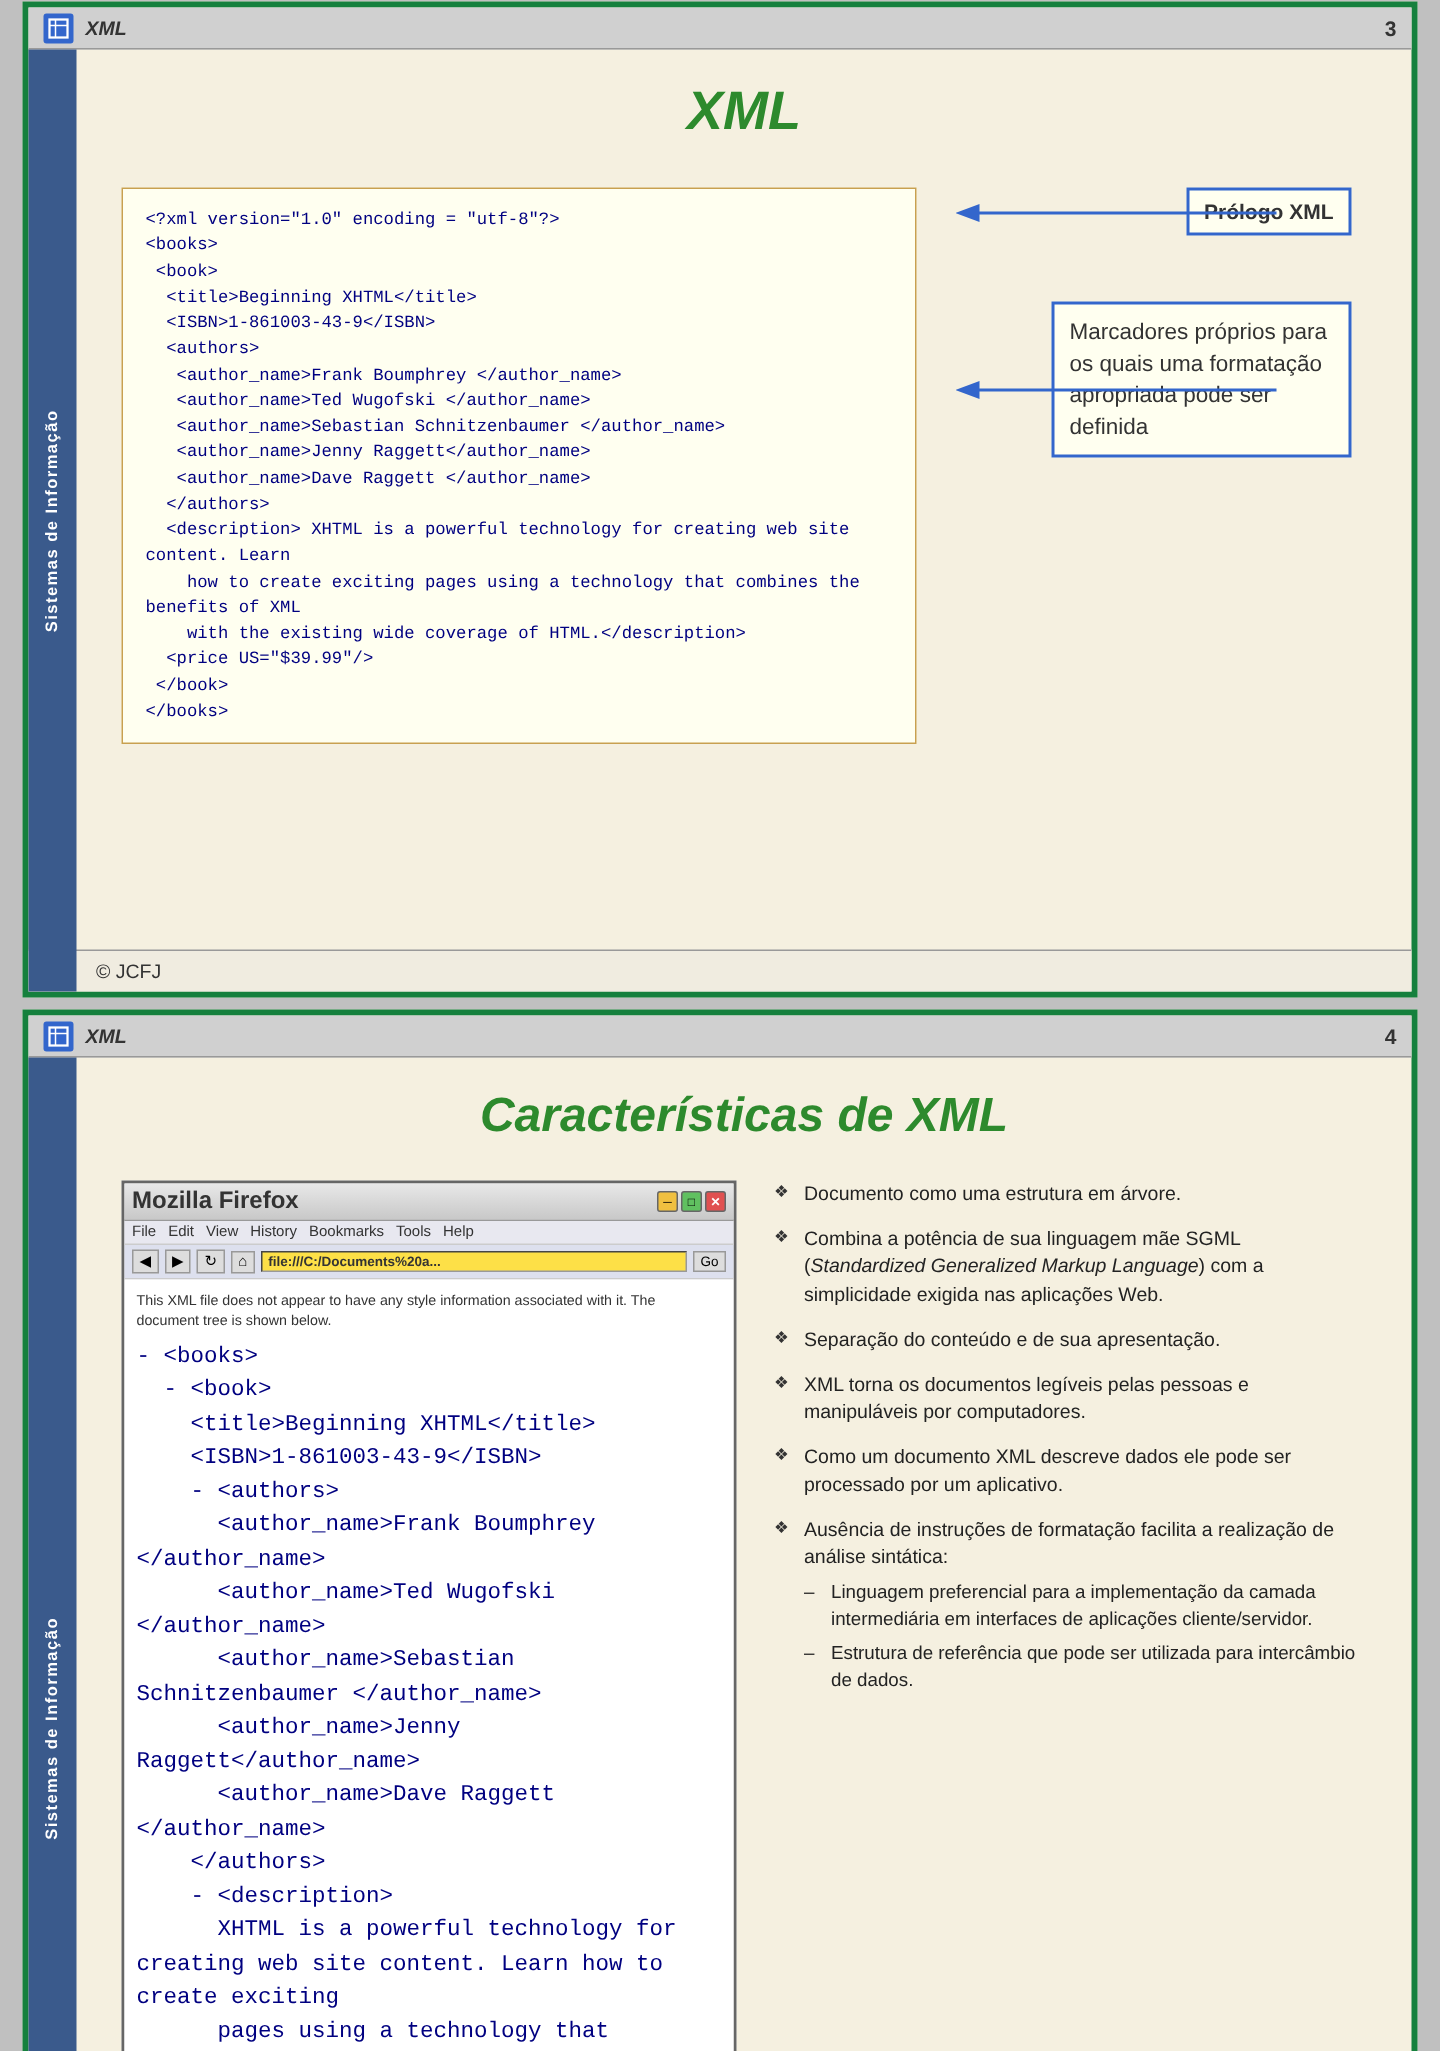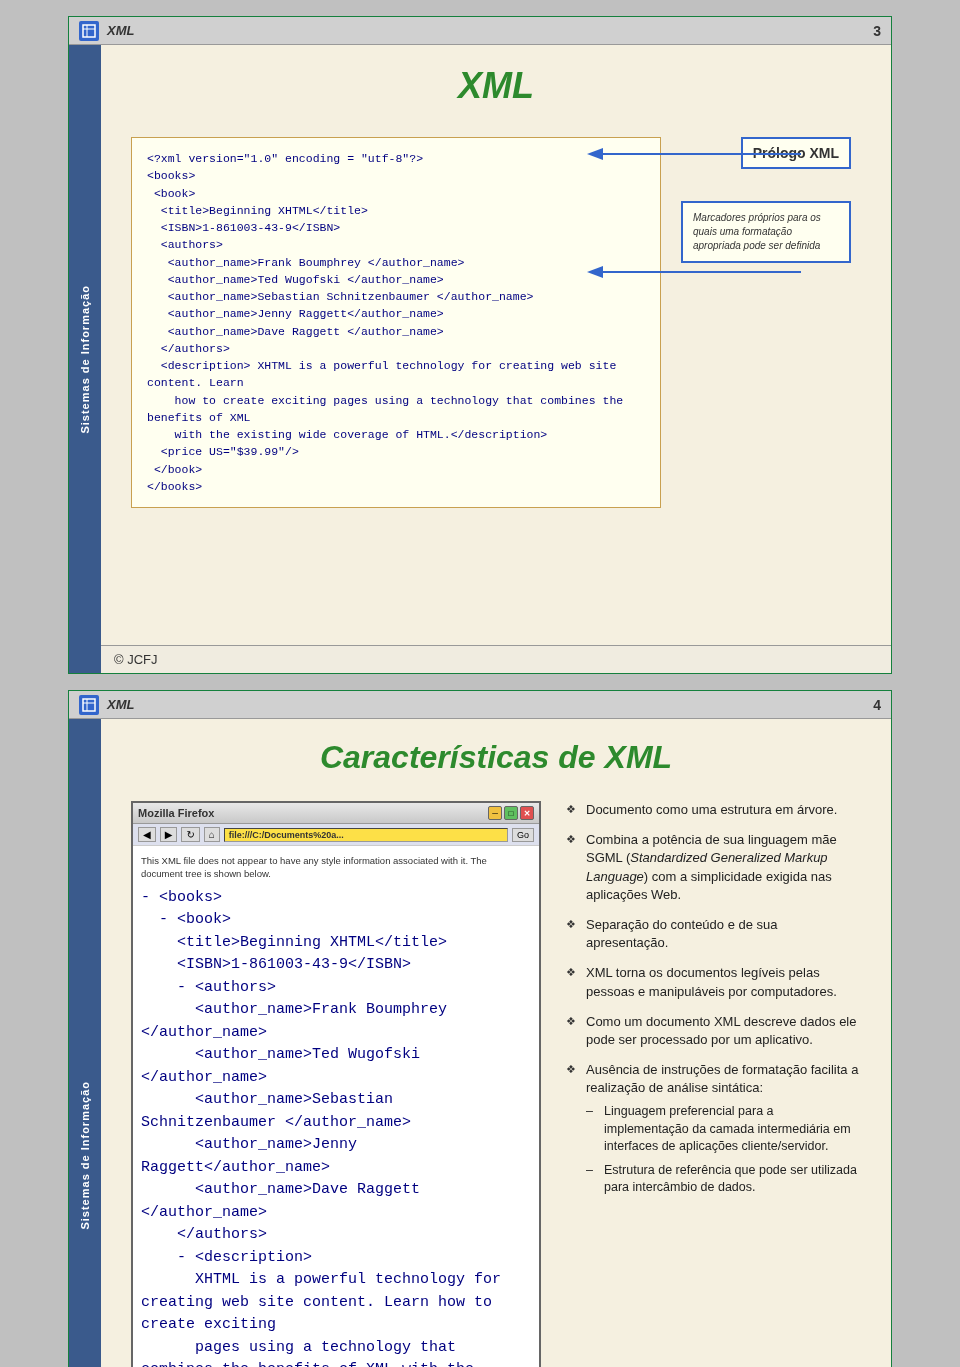--- a/index.html
+++ b/index.html
@@ -4,24 +4,24 @@
   <style>
     * { margin: 0; padding: 0; box-sizing: border-box; }
     body {
       background: #c0c0c0;
       font-family: Arial, sans-serif;
       width: 960px;
     }
 
     .slide {
       background: #f5f0e0;
-      width: 824px;
-      margin: 16px auto 8px auto;
+      width: 930px;
+      margin: 1px auto 8px auto;
       position: relative;
-      border: 1px solid #15803d;
+      border: 4px solid #15803d;
     }
 
     
     .slide-topbar {
       background: #d0d0d0;
       border-bottom: 1px solid #999;
       height: 28px;
       display: flex;
       align-items: center;
       padding: 0 10px;
@@ -141,21 +141,21 @@
     }
     .ff-titlebar {
       background: linear-gradient(to bottom, #e8e8e8, #c8c8c8);
       border-bottom: 1px solid #999;
       padding: 3px 5px;
       display: flex;
       align-items: center;
       justify-content: space-between;
     }
     .ff-title-text {
-      font-size: 11px;
+      font-size: 16px;
       font-weight: bold;
       color: #333;
     }
     .ff-controls {
       display: flex;
       gap: 2px;
     }
     .ff-btn {
       width: 14px;
       height: 14px;
@@ -323,21 +323,21 @@
 
         <svg style="position:absolute; top:-5px; right:0; width:350px; height:50px; overflow:visible; pointer-events:none;">
           <line x1="290" y1="22" x2="80" y2="22" stroke="#3366cc" stroke-width="2" marker-end="url(#arrow1)"></line>
           <defs>
             <marker id="arrow1" markerWidth="8" markerHeight="8" refX="6" refY="3" orient="auto">
               <path d="M0,0 L0,6 L8,3 z" fill="#3366cc"></path>
             </marker>
           </defs>
         </svg>
 
-        <div style="position:absolute; top:64px; right:10px; background:#fffff0; border:2px solid #3366cc; padding:8px 10px; font-size:10px; color:#333; max-width:200px; line-height:1.4;font-style:italic;">
+        <div style="position:absolute; top:76px; right:10px; background:#fffff0; border:2px solid #3366cc; padding:8px 10px; font-size:15px; color:#333; max-width:200px; line-height:1.4;">
           <span>Marcadores próprios para os quais uma formatação apropriada pode ser definida</span>
         </div>
 
         <svg style="position:absolute; top:55px; right:0; width:350px; height:120px; overflow:visible; pointer-events:none;">
           <line x1="290" y1="80" x2="80" y2="80" stroke="#3366cc" stroke-width="2" marker-end="url(#arrow2)"></line>
           <defs>
             <marker id="arrow2" markerWidth="8" markerHeight="8" refX="6" refY="3" orient="auto">
               <path d="M0,0 L0,6 L8,3 z" fill="#3366cc"></path>
             </marker>
           </defs>
@@ -377,20 +377,29 @@
     <div class="slide2-main">
 
       <div class="firefox-window">
         <div class="ff-titlebar">
           <span class="ff-title-text">Mozilla Firefox</span>
           <div class="ff-controls">
             <div class="ff-btn ff-btn-min">─</div>
             <div class="ff-btn ff-btn-max">□</div>
             <div class="ff-btn ff-btn-close">✕</div>
           </div>
+        </div>
+        <div class="ff-menubar">
+          <span>File</span>
+          <span>Edit</span>
+          <span>View</span>
+          <span>History</span>
+          <span>Bookmarks</span>
+          <span>Tools</span>
+          <span>Help</span>
         </div>
         <div class="ff-toolbar">
           <span style="background:#ddd;border:1px solid #999;padding:1px 4px;font-size:10px;">◀</span>
           <span style="background:#ddd;border:1px solid #999;padding:1px 4px;font-size:10px;">▶</span>
           <span style="background:#ddd;border:1px solid #999;padding:1px 4px;font-size:10px;">↻</span>
           <span style="background:#ddd;border:1px solid #999;padding:1px 4px;font-size:10px;">⌂</span>
           <div class="ff-addressbar">file:///C:/Documents%20a...</div>
           <span style="background:#ddd;border:1px solid #999;padding:1px 4px;font-size:9px;">Go</span>
         </div>
         <div class="ff-body">

